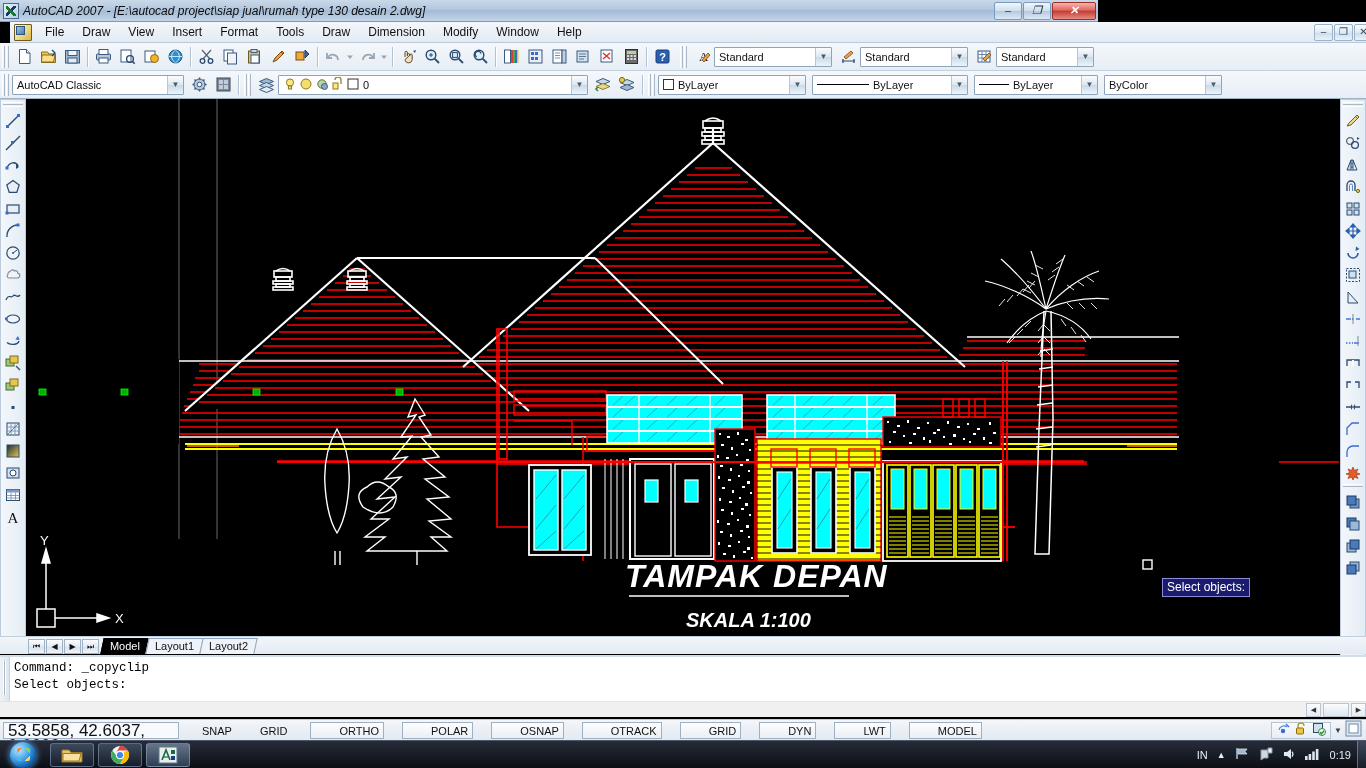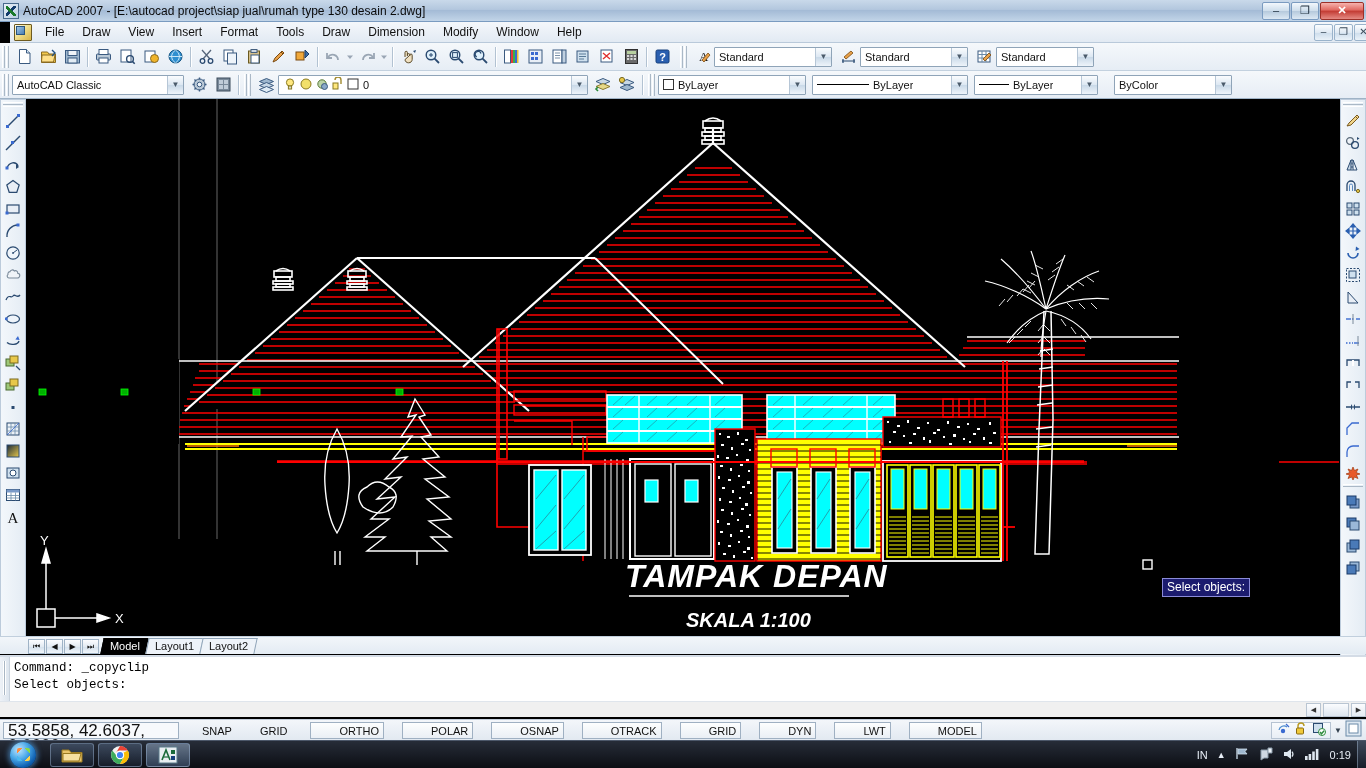--- a/index.html
+++ b/index.html
@@ -7,24 +7,24 @@
     width: 1366px; height: 768px;
     overflow: hidden;
     font-family: "Liberation Sans", sans-serif;
     font-size: 12px;
     background: #000;
   }
   #app { position: relative; width: 1366px; height: 768px; }
 
   
   .titlebar {
-    position: absolute; top: 0; left: 0; width: 1366px; height: 22px;
+    position: absolute; top: 0; left: 0; width: 1098px; height: 22px;
     background: linear-gradient(to bottom, #c9d9ea 0%, #b3c7de 45%, #a4bbd6 50%, #c2d5e8 100%);
     border-bottom: 1px solid #7a9bc0;
-    display: flex; align-items: center;
+    display: flex; align-items: center; font-style: italic;
   }
   .title-icon {
     width: 16px; height: 16px; margin: 0 4px 0 3px;
     background: linear-gradient(135deg,#e8f0f8,#b8cde0);
     border: 1px solid #486a8c; position: relative; flex: none;
   }
   .title-icon::after {
     content: ""; position: absolute; left: 2px; top: 2px; right: 2px; bottom: 2px;
     background:
       linear-gradient(45deg, transparent 40%, #1a7a2a 40%, #1a7a2a 60%, transparent 60%),
@@ -625,21 +625,21 @@
     <div class="combo" style="width:156px; margin-left:6px">
       <span class="linesample"></span>
       <span class="ctext">ByLayer</span>
       <span class="caret">▼</span>
     </div>
     <div class="combo" style="width:124px; margin-left:6px">
       <span class="linesample" style="width:30px;height:1.5px"></span>
       <span class="ctext">ByLayer</span>
       <span class="caret">▼</span>
     </div>
-    <div class="combo" style="width:118px; margin-left:16px">
+    <div class="combo" style="width:118px; margin-left:6px">
       <span class="ctext">ByColor</span>
       <span class="caret">▼</span>
     </div>
   </div>
 
   <div class="dock left">
     <div class="dock-grip"></div>
     <div class="tbi">
       <svg width="16" height="16" viewBox="0 0 16 16">
           <path d="M2.5 13.5L13 3" stroke="#2a4a70" stroke-width="1.4"></path>

